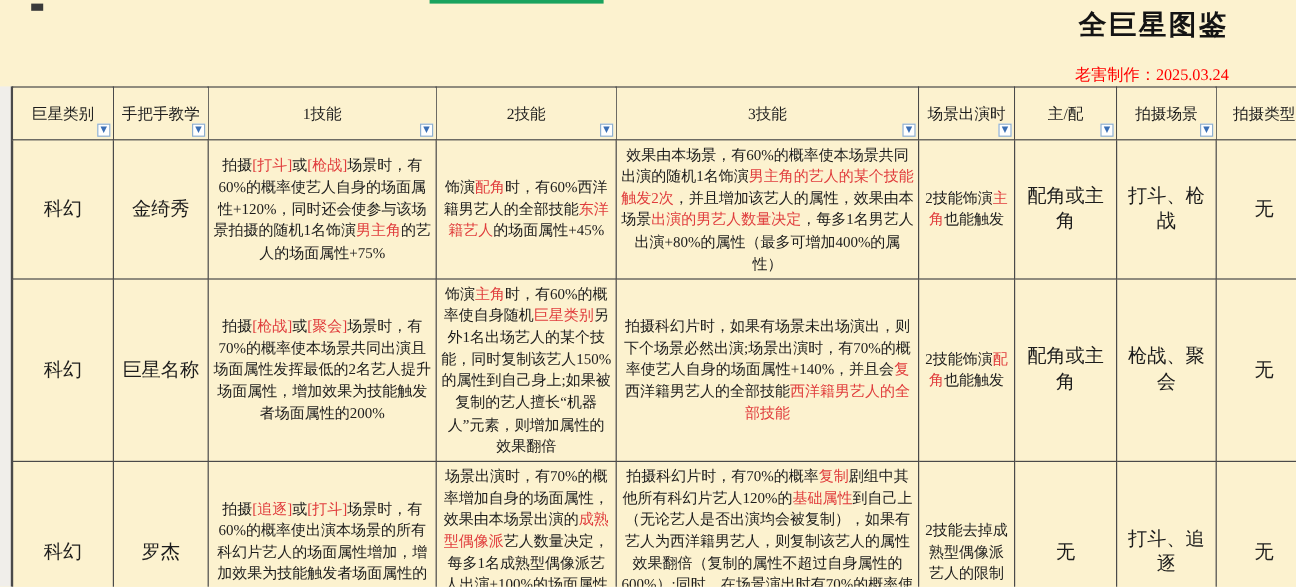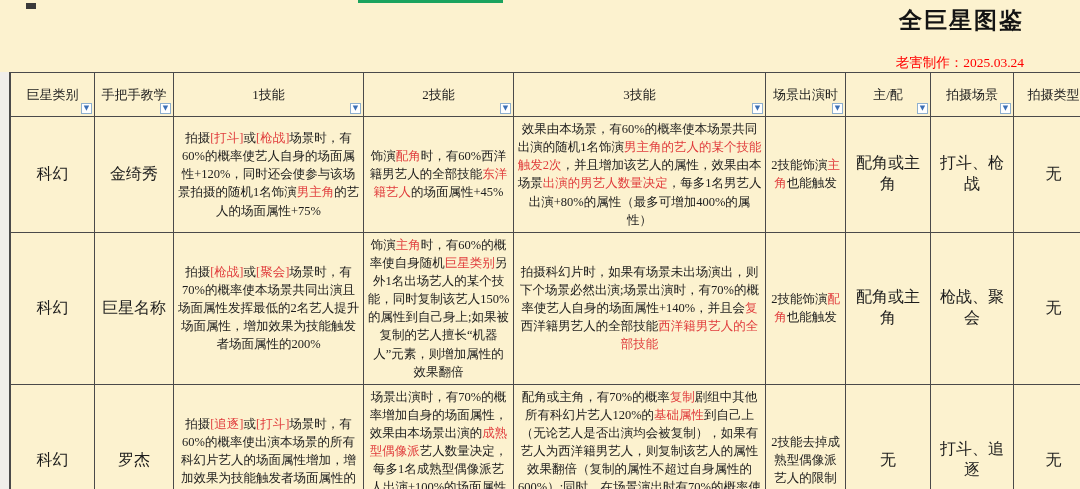--- a/index.html
+++ b/index.html
@@ -114,21 +114,21 @@
         <td class="rich"><span>2技能饰演</span><span class="rd">配角</span><span>也能触发</span></td>
         <td class="plain">配角或主角</td>
         <td class="plain">枪战、聚会</td>
         <td class="plain">无</td>
       </tr>
       <tr class="r3">
         <td class="plain">科幻</td>
         <td class="plain">罗杰</td>
         <td class="rich"><span>拍摄</span><span class="rd">[追逐]</span><span>或</span><span class="rd">[打斗]</span><span>场景时，有60%的概率使出演本场景的所有科幻片艺人的场面属性增加，增加效果为技能触发者场面属性的90%</span></td>
         <td class="rich"><span>场景出演时，有70%的概率增加自身的场面属性，效果由本场景出演的</span><span class="rd">成熟型偶像派</span><span>艺人数量决定，每多1名成熟型偶像派艺人出演+100%的场面属性（最多可增加300%的场面属性）</span></td>
-        <td class="rich"><span>配角或主角，有70%的概率</span><span class="rd">复制</span><span>剧组中其他所有科幻片艺人120%的</span><span class="rd">基础属性</span><span>到自己上（无论艺人是否出演均会被复制），如果有艺人为西洋籍男艺人，则复制该艺人的属性效果翻倍（复制的属性不超过自身属性的600%）;同时，在场景演出时有70%的概率使一名场景未能出演且擅长科幻片的男艺人必然出演</span></td>
+        <td class="rich"><span>拍摄科幻片时，有70%的概率</span><span class="rd">复制</span><span>剧组中其他所有科幻片艺人120%的</span><span class="rd">基础属性</span><span>到自己上（无论艺人是否出演均会被复制），如果有艺人为西洋籍男艺人，则复制该艺人的属性效果翻倍（复制的属性不超过自身属性的600%）;同时，在场景演出时有70%的概率使一名场景未能出演且擅长科幻片的男艺人必然出演</span></td>
         <td class="rich"><span>2技能去掉成熟型偶像派艺人的限制</span></td>
         <td class="plain">无</td>
         <td class="plain">打斗、追逐</td>
         <td class="plain">无</td>
       </tr>
 
     </tbody>
   </table>
 </div>
 

